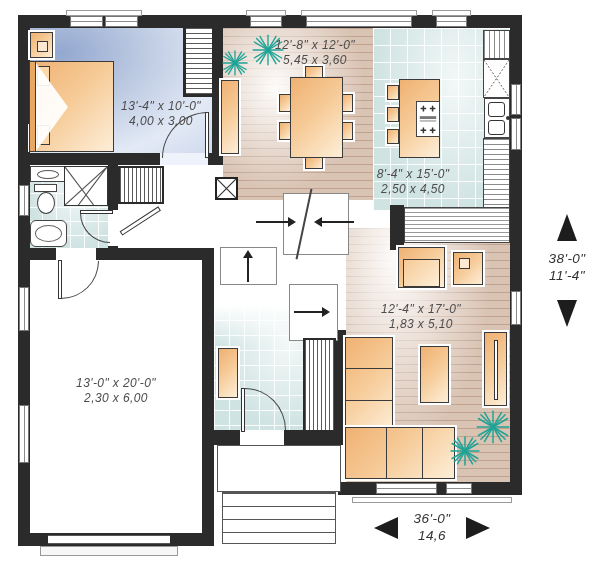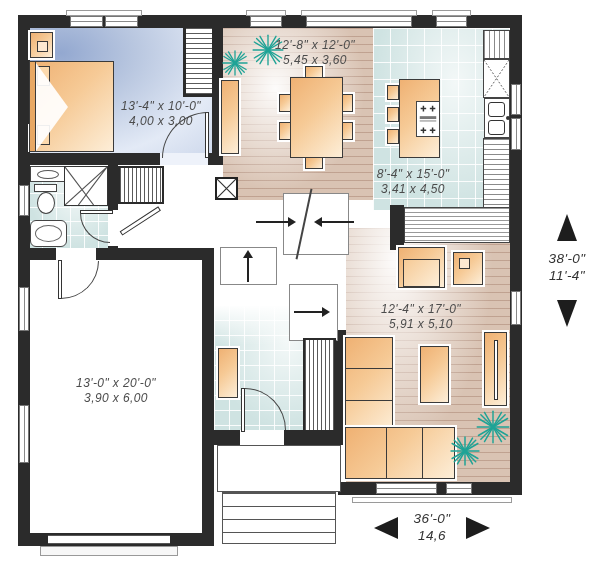--- a/index.html
+++ b/index.html
@@ -283,29 +283,29 @@
   <div class="lbl" style="left:161px;top:99px;">
     <span>13'-4" x 10'-0"</span>
     <span>4,00 x 3,00</span>
   </div>
   <div class="lbl" style="left:315px;top:38px;">
     <span>12'-8" x 12'-0"</span>
     <span>5,45 x 3,60</span>
   </div>
   <div class="lbl" style="left:413px;top:167px;">
     <span>8'-4" x 15'-0"</span>
-    <span>3,41 x 4,50</span>
+    <span>2,50 x 4,50</span>
   </div>
   <div class="lbl" style="left:421px;top:302px;">
     <span>12'-4" x 17'-0"</span>
-    <span>5,91 x 5,10</span>
+    <span>1,83 x 5,10</span>
   </div>
   <div class="lbl" style="left:116px;top:376px;">
     <span>13'-0" x 20'-0"</span>
-    <span>3,90 x 6,00</span>
+    <span>2,30 x 6,00</span>
   </div>
 
   <div class="tri" style="left:557px;top:214px;border-left:10px solid transparent;border-right:10px solid transparent;border-bottom:27px solid #1d1d1d;"></div>
   <div class="lbl dim" style="left:567px;top:250px;">
     <span>38'-0"</span>
     <span>11'-4"</span>
   </div>
   <div class="tri" style="left:557px;top:300px;border-left:10px solid transparent;border-right:10px solid transparent;border-top:27px solid #1d1d1d;"></div>
 
   <div class="tri" style="left:374px;top:517px;border-top:11px solid transparent;border-bottom:11px solid transparent;border-right:24px solid #1d1d1d;"></div>

